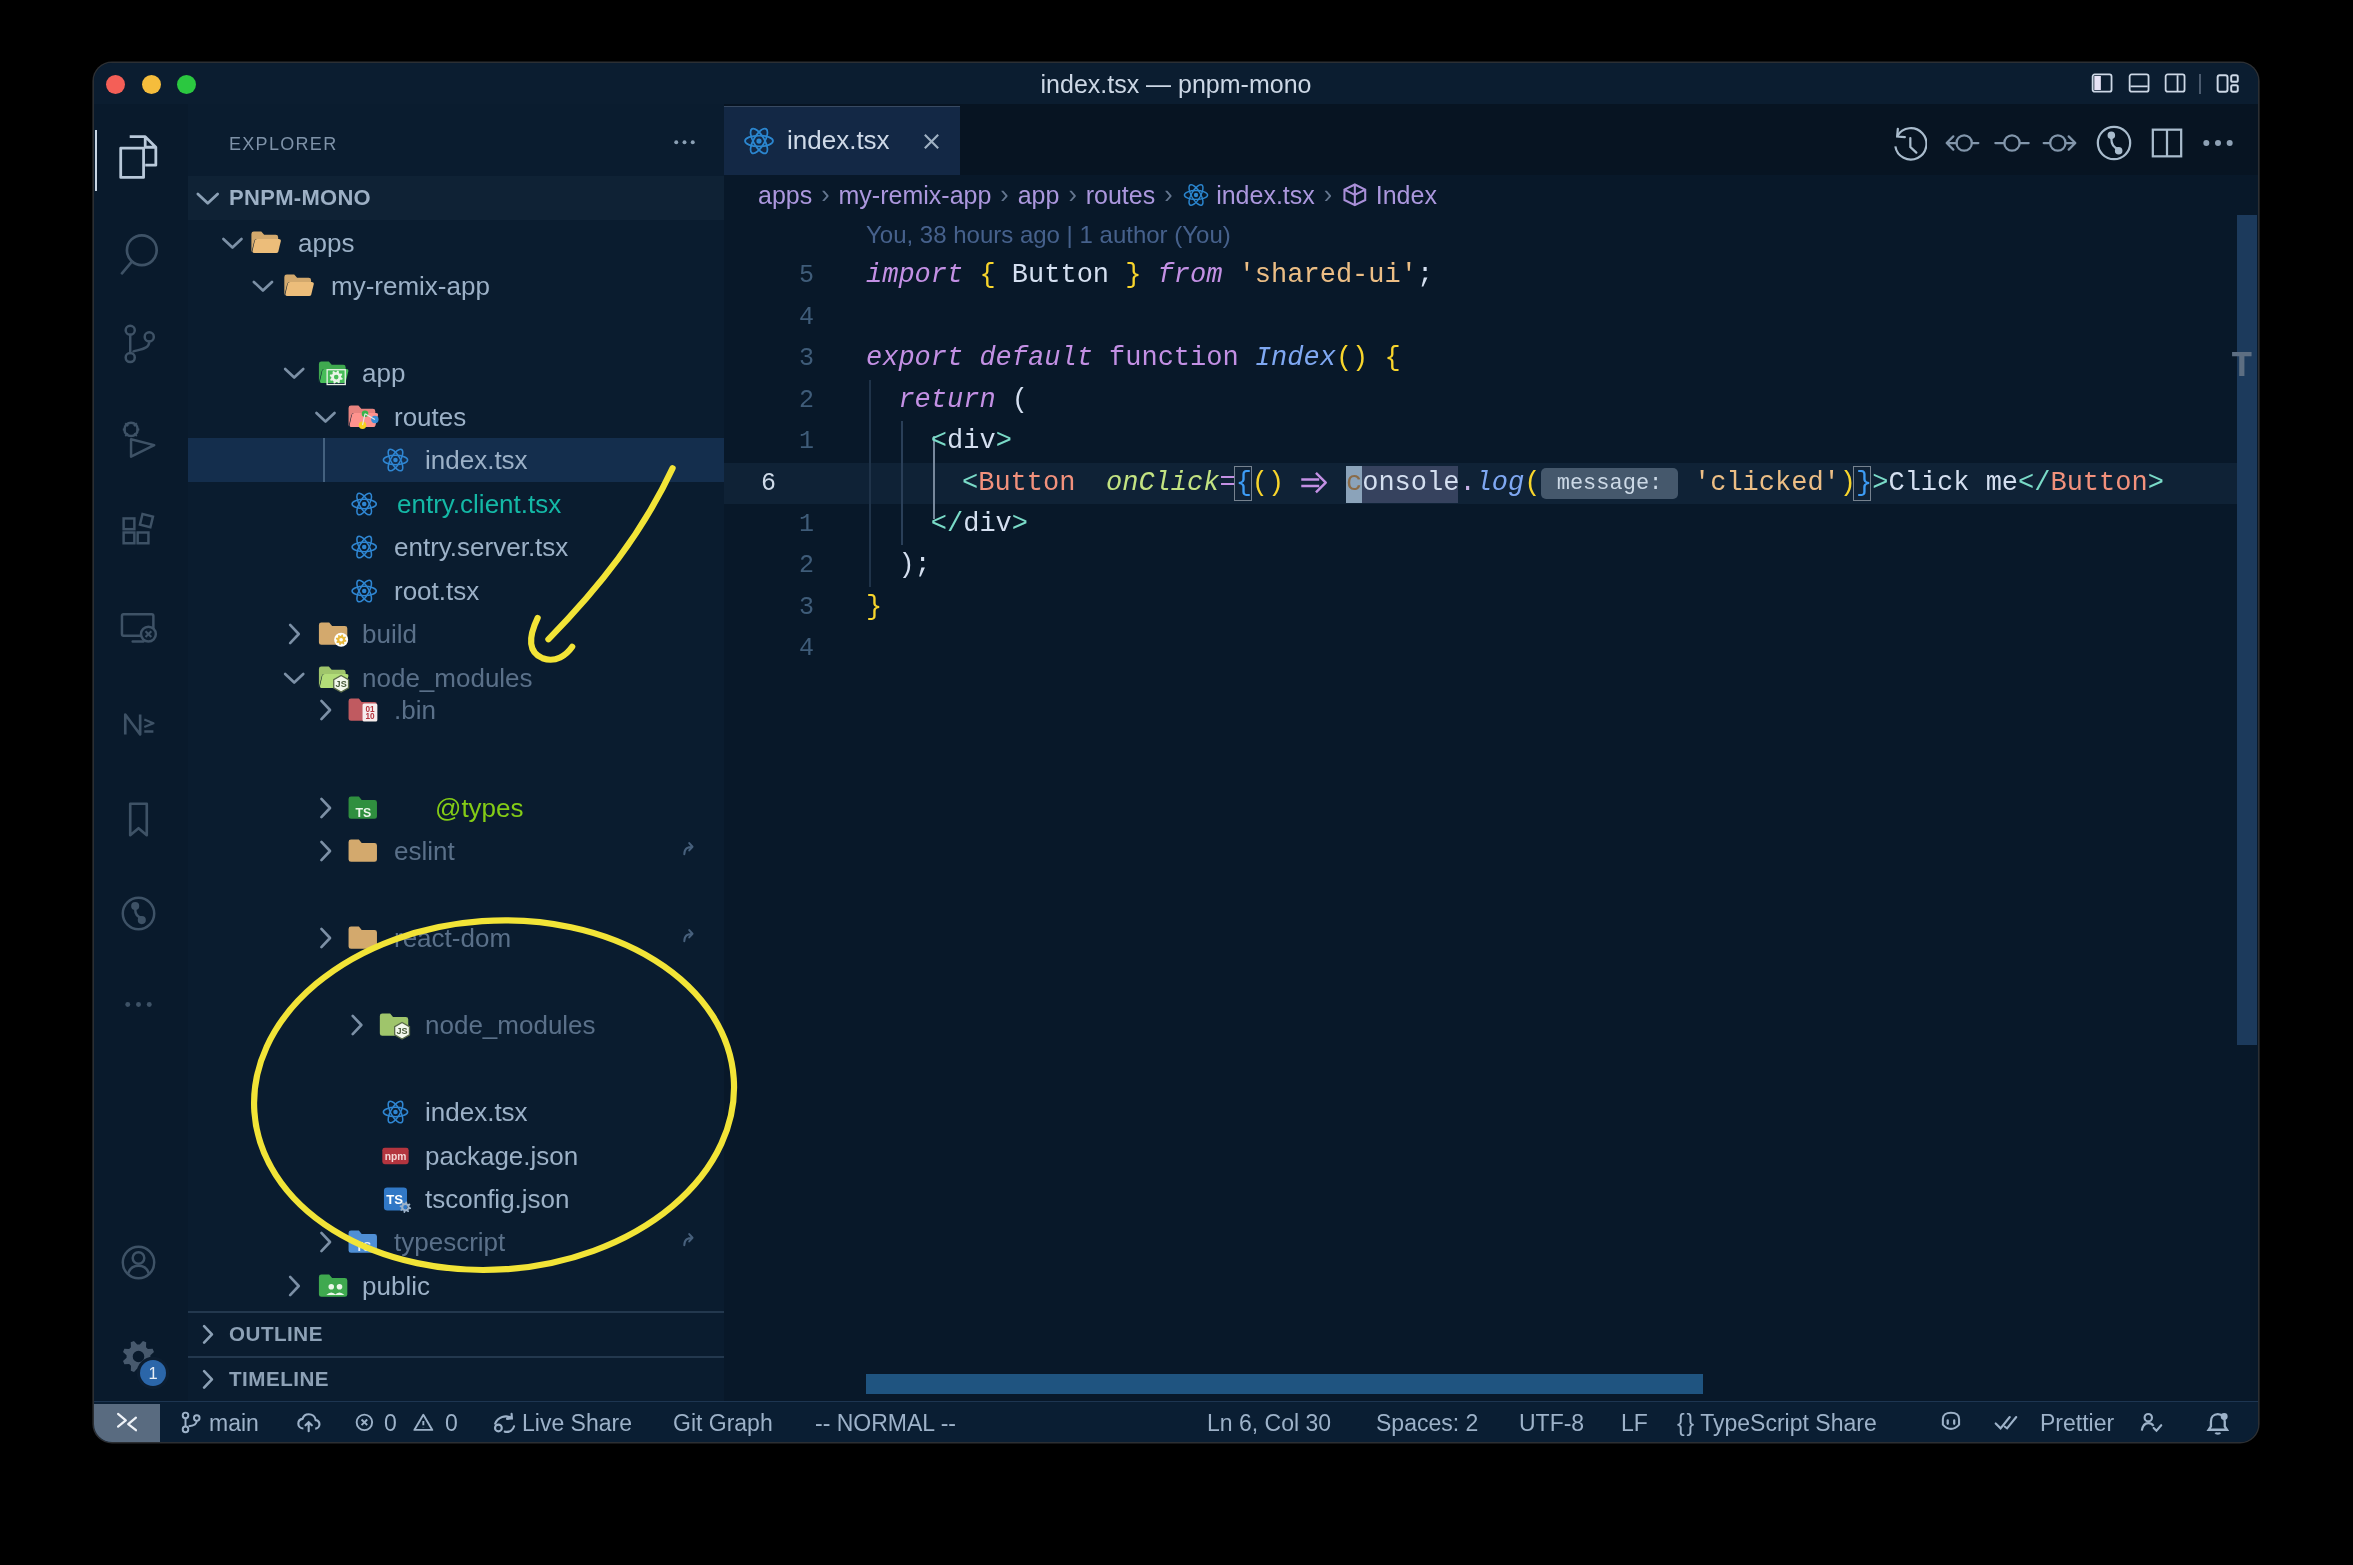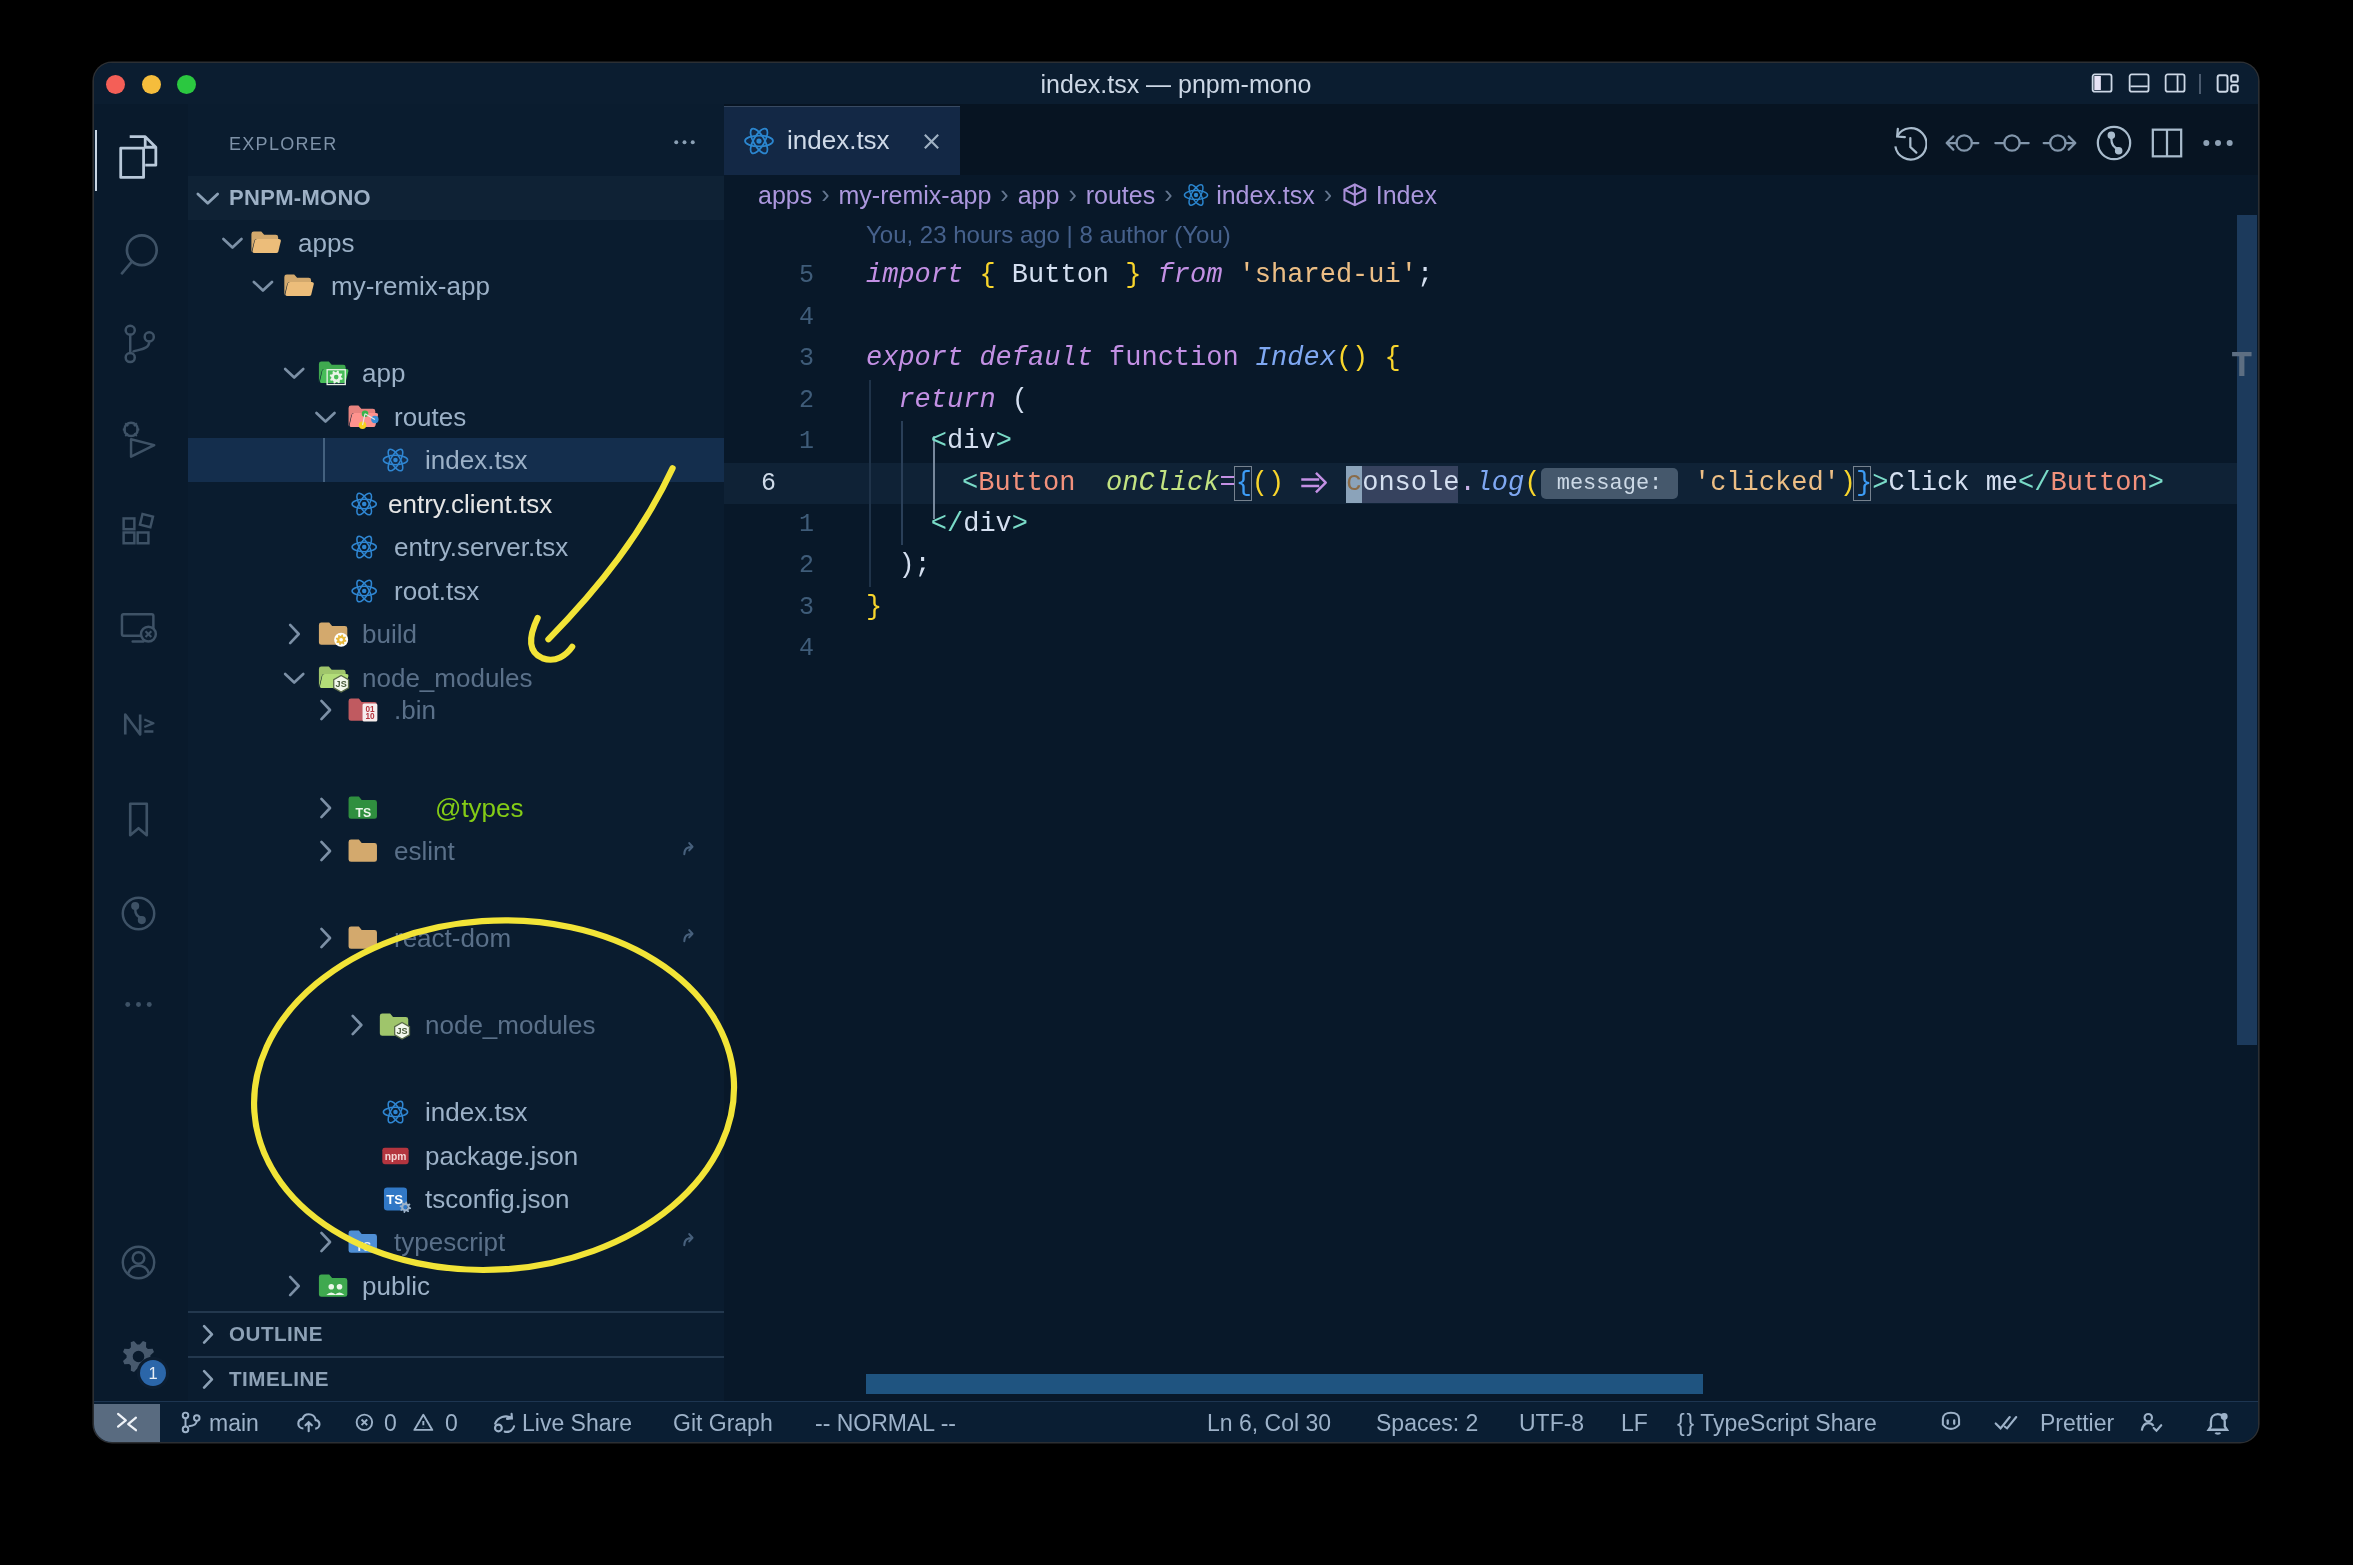--- a/index.html
+++ b/index.html
@@ -197,21 +197,21 @@
       </div>
       <div class="row" style="top:378px;">
         <svg style="position:absolute;left:0;top:0;" width="536" height="44" viewBox="0 0 651 53">
           <g transform="translate(214,26.5) scale(0.92)" fill="none" stroke="#2f86d2" stroke-width="2">
             <ellipse rx="16" ry="6.2" transform="rotate(0)"></ellipse>
             <ellipse rx="16" ry="6.2" transform="rotate(60)"></ellipse>
             <ellipse rx="16" ry="6.2" transform="rotate(120)"></ellipse>
             <circle r="3" fill="#2f86d2" stroke="none"></circle>
           </g>
         </svg>
-        <span class="lbl" style="left:200px; color:#e5e5e5;">entry.client.tsx</span>
+        <span class="lbl" style="left:209px; color:#14b8a6;">entry.client.tsx</span>
       </div>
       <div class="row" style="top:421px;">
         <svg style="position:absolute;left:0;top:0;" width="536" height="44" viewBox="0 0 651 53">
           <g transform="translate(214,26.5) scale(0.92)" fill="none" stroke="#2f86d2" stroke-width="2">
             <ellipse rx="16" ry="6.2" transform="rotate(0)"></ellipse>
             <ellipse rx="16" ry="6.2" transform="rotate(60)"></ellipse>
             <ellipse rx="16" ry="6.2" transform="rotate(120)"></ellipse>
             <circle r="3" fill="#2f86d2" stroke="none"></circle>
           </g>
         </svg>
@@ -437,21 +437,21 @@
           </svg></span><span style="color:#ab97dd; padding-left:6.6px;">index.tsx</span><span style="color:#64768f; font-size:25px; padding:0 9px; position:relative; top:-0.8px;">›</span><span style="display:inline-block; vertical-align:-5px;"><svg style="" width="28" height="28" viewBox="0 0 34 34">
             <g transform="scale(1.4)">
               <path d="M12 3 L21 7.5 v9 L12 21 L3 16.5 v-9 z M12 3 v9 M3 7.5 l9 4.5 l9-4.5 M12 21 v-9" fill="none" stroke="#a98fd8" stroke-width="1.8"></path>
             </g>
           </svg></span><span style="color:#ab97dd; padding-left:6.6px;">Index</span></div>
       <div style="position:absolute; left:0; top:112px; right:0; bottom:0;">
         <div style="position:absolute; left:0; top:247px; width:1513px; height:41px; background:#0f2236;"></div>
         <div style="position:absolute; left:145px; top:164px; width:1.6px; height:207px; background:#1f3349;"></div>
         <div style="position:absolute; left:177px; top:205px; width:1.6px; height:124px; background:#2a3f58;"></div>
         <div style="position:absolute; left:209px; top:220px; width:1.6px; height:83px; background:#77889c;"></div>
-        <div class="mono" style="position:absolute; left:0; top:-2.1px; width:100%; height:41px; line-height:41px; font-size:27px; white-space:pre;"><span style="position:absolute; left:142px;"><span style="color:#46618c; font-family:'Liberation Sans'; font-size:24px;">You, 23 hours ago | 8 author (You)</span></span></div>
+        <div class="mono" style="position:absolute; left:0; top:-2.1px; width:100%; height:41px; line-height:41px; font-size:27px; white-space:pre;"><span style="position:absolute; left:142px;"><span style="color:#46618c; font-family:'Liberation Sans'; font-size:24px;">You, 38 hours ago | 1 author (You)</span></span></div>
         <div class="mono" style="position:absolute; left:0; top:39px; width:100%; height:41px; line-height:41px; font-size:27px; white-space:pre;"><span style="position:absolute; left:0; width:90px; text-align:right; color:#3f5c79; font-size:25px;">5</span><span style="position:absolute; left:142px;"><span style="color:#c390e4; font-style:italic;">import</span> <span style="color:#f8d52c">{</span> <span style="color:#d4dff0">Button</span> <span style="color:#f8d52c">}</span> <span style="color:#c390e4; font-style:italic;">from</span> <span style="color:#ecbe85">'shared-ui'</span><span style="color:#d4dff0">;</span></span></div>
         <div class="mono" style="position:absolute; left:0; top:81px; width:100%; height:41px; line-height:41px; font-size:27px; white-space:pre;"><span style="position:absolute; left:0; width:90px; text-align:right; color:#3f5c79; font-size:25px;">4</span><span style="position:absolute; left:142px;"></span></div>
         <div class="mono" style="position:absolute; left:0; top:122px; width:100%; height:41px; line-height:41px; font-size:27px; white-space:pre;"><span style="position:absolute; left:0; width:90px; text-align:right; color:#3f5c79; font-size:25px;">3</span><span style="position:absolute; left:142px;"><span style="color:#c390e4; font-style:italic;">export</span> <span style="color:#c390e4; font-style:italic;">default</span> <span style="color:#c390e4">function</span> <span style="color:#7fa8f2; font-style:italic;">Index</span><span style="color:#f8d52c">()</span> <span style="color:#f8d52c">{</span></span></div>
         <div class="mono" style="position:absolute; left:0; top:164px; width:100%; height:41px; line-height:41px; font-size:27px; white-space:pre;"><span style="position:absolute; left:0; width:90px; text-align:right; color:#3f5c79; font-size:25px;">2</span><span style="position:absolute; left:142px;">  <span style="color:#c390e4; font-style:italic;">return</span> <span style="color:#d4dff0">(</span></span></div>
         <div class="mono" style="position:absolute; left:0; top:205px; width:100%; height:41px; line-height:41px; font-size:27px; white-space:pre;"><span style="position:absolute; left:0; width:90px; text-align:right; color:#3f5c79; font-size:25px;">1</span><span style="position:absolute; left:142px;">    <span style="color:#7adbc8">&lt;</span><span style="color:#d4dff0">div</span><span style="color:#7adbc8">&gt;</span></span></div>
         <div class="mono" style="position:absolute; left:0; top:288px; width:100%; height:41px; line-height:41px; font-size:27px; white-space:pre;"><span style="position:absolute; left:0; width:90px; text-align:right; color:#3f5c79; font-size:25px;">1</span><span style="position:absolute; left:142px;">    <span style="color:#7adbc8">&lt;/</span><span style="color:#d4dff0">div</span><span style="color:#7adbc8">&gt;</span></span></div>
         <div class="mono" style="position:absolute; left:0; top:329px; width:100%; height:41px; line-height:41px; font-size:27px; white-space:pre;"><span style="position:absolute; left:0; width:90px; text-align:right; color:#3f5c79; font-size:25px;">2</span><span style="position:absolute; left:142px;">  <span style="color:#d4dff0">)</span><span style="color:#d4dff0">;</span></span></div>
         <div class="mono" style="position:absolute; left:0; top:371px; width:100%; height:41px; line-height:41px; font-size:27px; white-space:pre;"><span style="position:absolute; left:0; width:90px; text-align:right; color:#3f5c79; font-size:25px;">3</span><span style="position:absolute; left:142px;"><span style="color:#f8d52c">}</span></span></div>
         <div class="mono" style="position:absolute; left:0; top:412px; width:100%; height:41px; line-height:41px; font-size:27px; white-space:pre;"><span style="position:absolute; left:0; width:90px; text-align:right; color:#3f5c79; font-size:25px;">4</span><span style="position:absolute; left:142px;"></span></div>
         <div class="mono" style="position:absolute; left:0; top:247px; width:100%; height:41px; line-height:41px; font-size:27px; white-space:pre;"><span style="position:absolute; left:37px; color:#cfdbe9; font-size:25px;">6</span><div style="position:absolute; left:510px; top:3.3px; width:17.6px; height:35px; border:1.6px solid #76828f; background:rgba(20,35,55,0.5);"></div><div style="position:absolute; left:1129px; top:3.3px; width:17.6px; height:35px; border:1.6px solid #76828f; background:rgba(20,35,55,0.5);"></div><div style="position:absolute; left:638px; top:2.5px; width:96px; height:37px; background:#36425e;"></div><div style="position:absolute; left:622px; top:2.5px; width:16px; height:37px; background:#8ba3ba;"></div><span style="position:absolute; left:238px; "><span style="color:#7adbc8">&lt;</span><span style="color:#f2917c">Button</span></span><span style="position:absolute; left:382px; "><span style="color:#c3e382; font-style:italic;">onClick</span><span style="color:#c390e4">=</span><span style="color:#3d9cf5">{</span><span style="color:#f8d52c">()</span></span><span style="position:absolute; left:574px; top:0;"><svg style="" width="31" height="41" viewBox="0 0 38 50">

